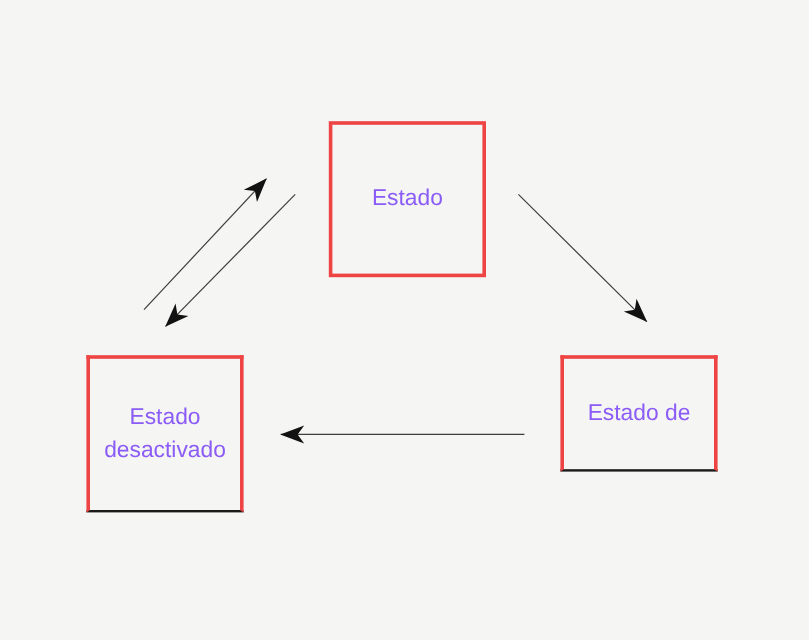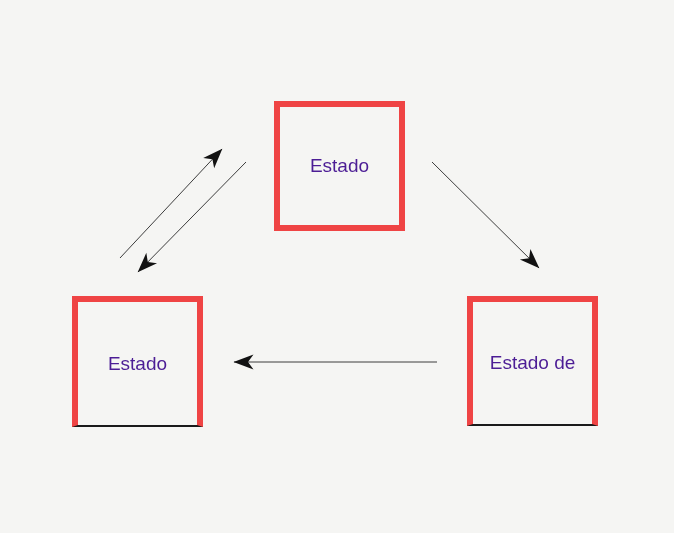--- a/index.html
+++ b/index.html
@@ -19,39 +19,39 @@
     position: absolute;
     left: 0;
     top: 0;
     width: 674px;
     height: 533px;
     pointer-events: none;
   }
   .node {
     position: absolute;
     box-sizing: border-box;
-    border: 6px solid #ef4444;
+    border: 3px solid #ef4444;
     background: transparent;
     display: flex;
     align-items: center;
     justify-content: center;
     text-align: center;
-    color: #4c1d95;
+    color: #8b5cf6;
     font-size: 19px;
     line-height: 28px;
   }
   .node.heavy-bottom {
     border-bottom: 2px solid #1a1a1a;
   }
   .node .line {
     display: block;
   }
   #node-activado    { left: 274px; top: 101px; width: 131px; height: 130px; }
   #node-desactivado { left: 72px;  top: 296px; width: 131px; height: 131px; }
-  #node-alarma      { left: 467px; top: 296px; width: 131px; height: 130px; }
+  #node-alarma      { left: 467px; top: 296px; width: 131px; height: 97px; }
 </style>
 </head>
 <body>
 
 <div class="stage">
 
   <svg class="arrows-layer" width="674" height="533" viewBox="0 0 674 533" xmlns="http://www.w3.org/2000/svg">
     <defs>
       <marker id="ah" viewBox="0 0 22 17" refX="20.5" refY="8.5" markerWidth="22" markerHeight="17" markerUnits="userSpaceOnUse" orient="auto">
         <path d="M21 8.5 L1 1 L6.5 8.5 L1 16 Z" fill="#121212"></path>
@@ -69,20 +69,21 @@
 
   <div class="node" id="node-activado">
     <div class="label">
       <span class="line">Estado</span>
     </div>
   </div>
 
   <div class="node heavy-bottom" id="node-desactivado">
     <div class="label">
       <span class="line">Estado</span>
+      <span class="line">desactivado</span>
     </div>
   </div>
 
   <div class="node heavy-bottom" id="node-alarma">
     <div class="label">
       <span class="line">Estado de</span>
     </div>
   </div>
 
 </div>

